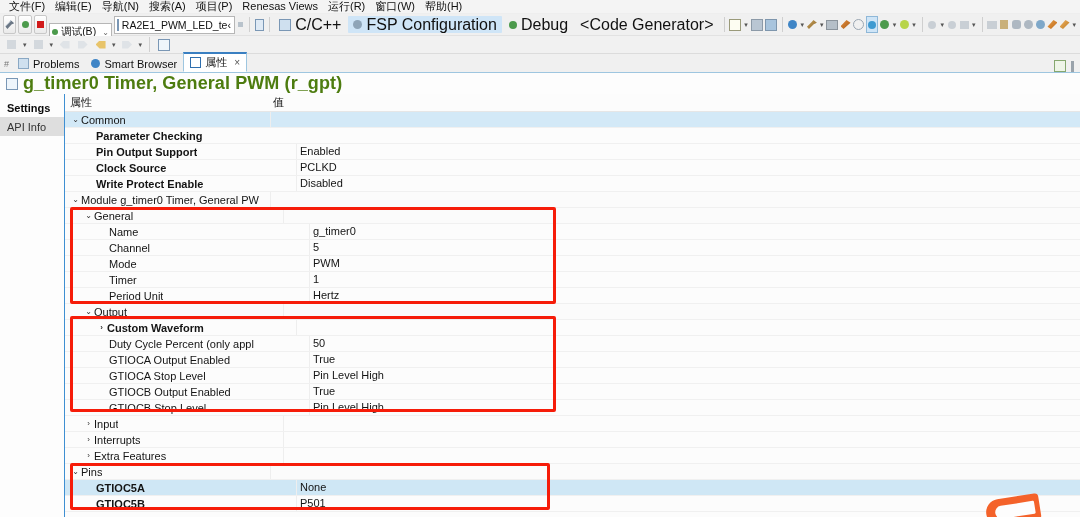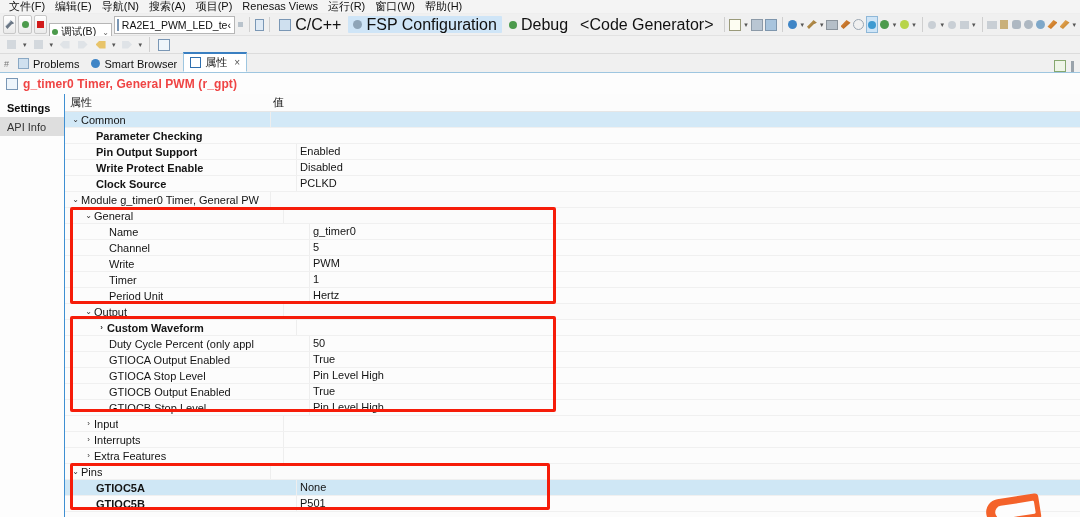--- a/index.html
+++ b/index.html
@@ -77,21 +77,21 @@
   .vtab.active{background:#ffffff;border:1px solid #9ec6e0;border-bottom:1px solid #fff;
     border-top:2px solid #3a7fc1;}
   .vtab .x{font-size:10px;color:#555;padding-left:3px;}
   .tabstrip-right{margin-left:auto;display:flex;align-items:center;gap:5px;padding-right:6px;}
 
   
   .page-title-bar{
     position:relative;height:21px;display:flex;align-items:center;gap:5px;
     padding-left:6px;background:#fdfdfd;z-index:45;
   }
-  .page-title{font-size:12px;font-weight:bold;color:#ef4444;letter-spacing:.1px;}
+  .page-title{font-size:18px;font-weight:bold;color:#4d7c0f;letter-spacing:.1px;}
 
   
   .content{position:relative;display:flex;height:430px;background:#fdfdfd;z-index:45;}
   .leftnav{
     width:64px;flex:0 0 64px;background:#fdfdfd;border-right:1px solid #3f8fd2;
     padding-top:4px;
   }
   .leftnav .lni{
     height:19px;display:flex;align-items:center;padding-left:7px;font-size:11px;color:#111;
   }
@@ -362,29 +362,29 @@
             </div>
           </div>
           <div class="row">
             <div class="c1 lvl2">
               <span class="lbl">Pin Output Support</span>
             </div>
             <div class="c2">Enabled</div>
           </div>
           <div class="row">
             <div class="c1 lvl2">
+              <span class="lbl">Clock Source</span>
+            </div>
+            <div class="c2">PCLKD</div>
+          </div>
+          <div class="row">
+            <div class="c1 lvl2">
               <span class="lbl">Write Protect Enable</span>
             </div>
             <div class="c2">Disabled</div>
-          </div>
-          <div class="row">
-            <div class="c1 lvl2">
-              <span class="lbl">Clock Source</span>
-            </div>
-            <div class="c2">PCLKD</div>
           </div>
           <div class="row group2">
             <div class="c1 lvl0">
               <span class="tw">⌄</span>
               <span class="lbl">Module g_timer0 Timer, General PW</span>
             </div>
             <div class="c2"></div>
           </div>
           <div class="row group2">
             <div class="c1 lvl1">
@@ -400,21 +400,21 @@
             <div class="c2">g_timer0</div>
           </div>
           <div class="row">
             <div class="c1 lvl3">
               <span class="lbl">Channel</span>
             </div>
             <div class="c2">5</div>
           </div>
           <div class="row">
             <div class="c1 lvl3">
-              <span class="lbl">Write</span>
+              <span class="lbl">Mode</span>
             </div>
             <div class="c2">PWM</div>
           </div>
           <div class="row">
             <div class="c1 lvl3">
               <span class="lbl">Timer</span>
             </div>
             <div class="c2">1</div>
           </div>
           <div class="row">

